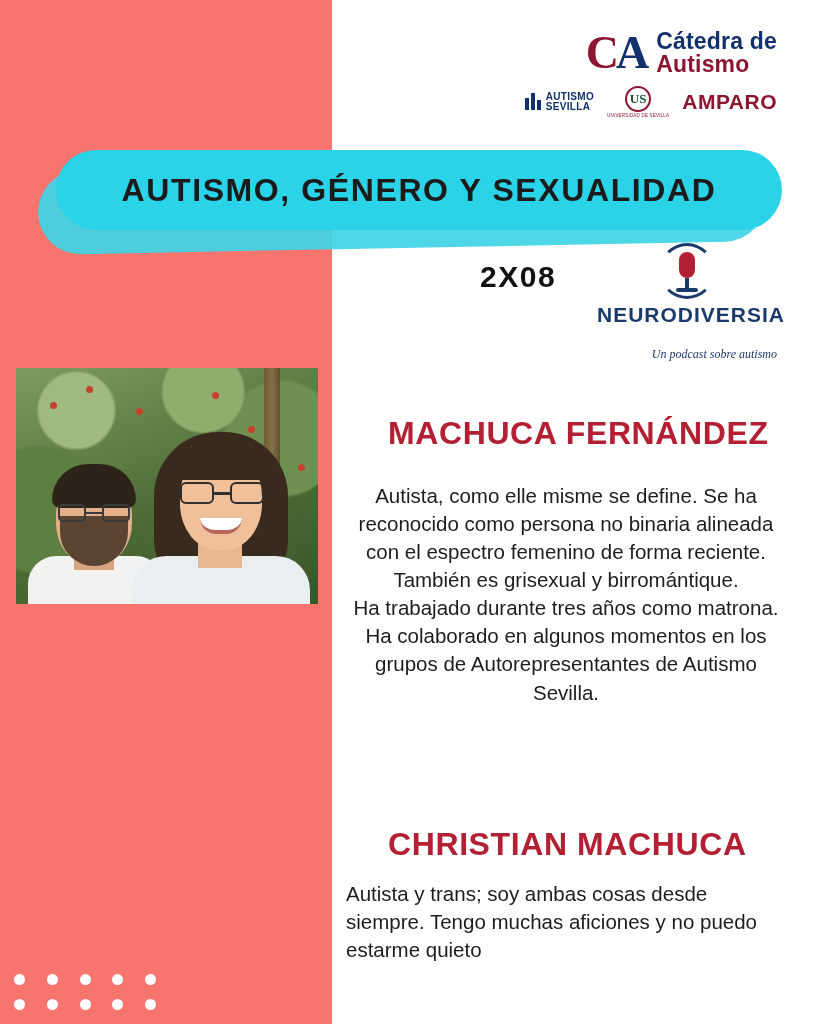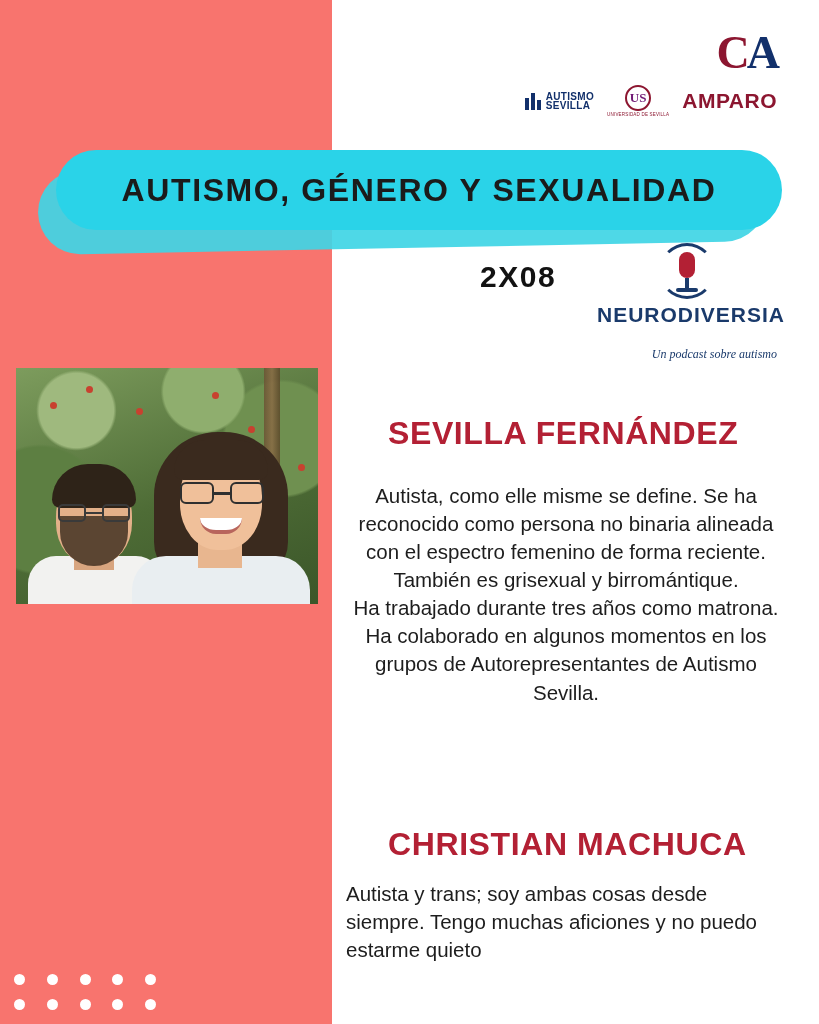--- a/index.html
+++ b/index.html
@@ -88,21 +88,21 @@
     display: block;
     font-size: 10px; font-weight: bold; color: #12306b;
     letter-spacing: .3px;
   }
   .us-logo { display: flex; flex-direction: column; align-items: center; }
   .us-ring {
     width: 26px; height: 26px; border-radius: 50%;
     border: 2px solid #8c1630;
     display: flex; align-items: center; justify-content: center;
     font-family: "Liberation Serif", serif;
-    font-size: 13px; font-weight: bold; color: #701a75;
+    font-size: 13px; font-weight: bold; color: #14532d;
   }
   .us-cap { font-size: 4.5px; color: #8c1630; letter-spacing: .2px; margin-top: 1px; }
   .befesa {
     font-size: 21px; font-weight: bold; color: #8c1630;
     letter-spacing: .5px;
   }
   
   .ribbon-wrap {
     position: absolute;
     left: 38px; top: 150px;
@@ -372,20 +372,24 @@
       <i></i>
       <i></i>
       <i></i>
       <i></i>
   </div>
 
   <div class="logo-block">
     <div class="ca-logo">
       <div class="ca-mark">
         <span class="c">C</span><span class="a">A</span>
+      </div>
+      <div class="ca-words">
+        <div class="w1">Cátedra de</div>
+        <div class="w2">Autismo</div>
       </div>
     </div>
     <div class="sub-logos">
       <div class="as-logo">
         <span class="as-icon"></span>
         <span class="as-text">
           <span>AUTISMO</span>
           <span>SEVILLA</span>
         </span>
       </div>
@@ -447,20 +451,20 @@
       <span class="glasses">
           <i class="l"></i>
           <i class="r"></i>
           <b></b>
         </span>
       <span class="smile"></span>
     </div>
   </div>
 
 
-  <div class="speaker-name" id="name1">SEVILLA FERNÁNDEZ</div>
+  <div class="speaker-name" id="name1">MACHUCA FERNÁNDEZ</div>
   <div class="speaker-bio" id="bio1" style="white-space: pre-line; text-align: center;">Autista, como elle misme se define. Se ha reconocido como persona no binaria alineada con el espectro femenino de forma reciente. También es grisexual y birromántique.
 Ha trabajado durante tres años como matrona. Ha colaborado en algunos momentos en los grupos de Autorepresentantes de Autismo Sevilla.</div>
 
   <div class="speaker-name" id="name2">CHRISTIAN MACHUCA</div>
   <div class="speaker-bio" id="bio2" style="white-space: pre-line;">Autista y trans; soy ambas cosas desde siempre. Tengo muchas aficiones y no puedo estarme quieto</div>
 
 </div>
 
 </body></html>

